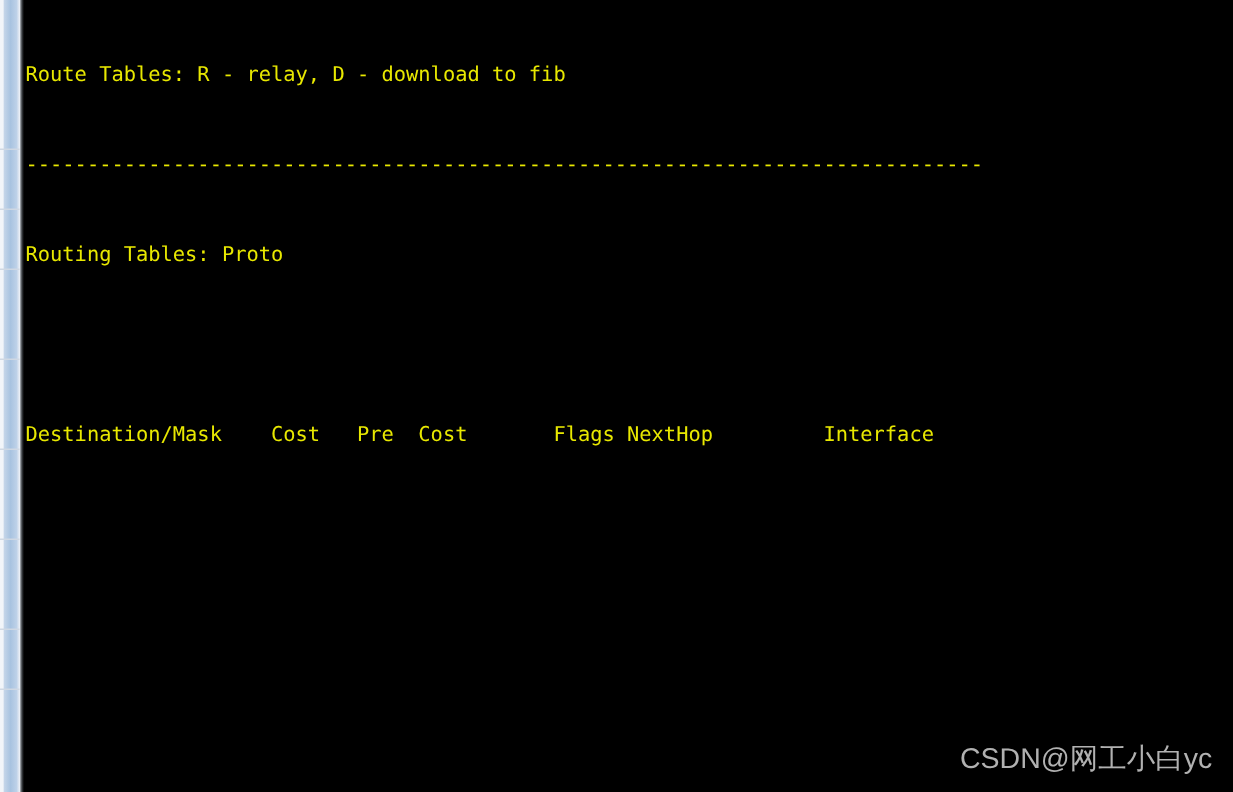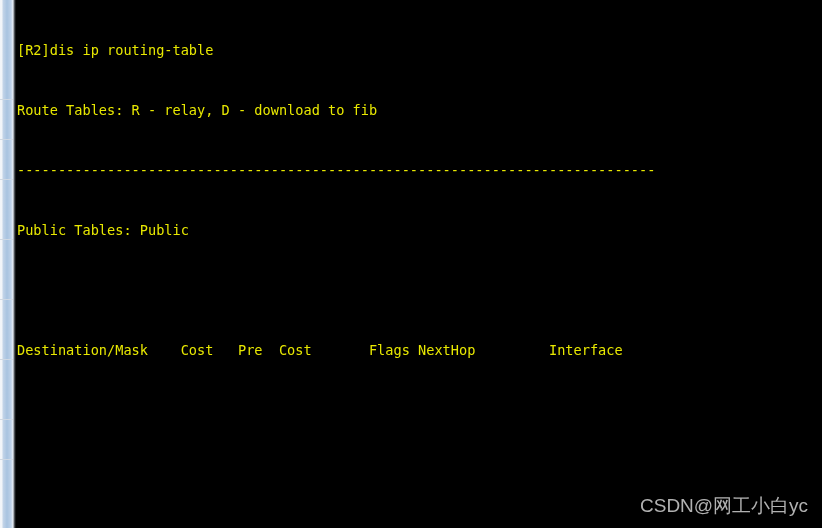--- a/index.html
+++ b/index.html
@@ -85,24 +85,23 @@
     <div class="tick" style="top:139px"></div>
     <div class="tick" style="top:179px"></div>
     <div class="tick" style="top:239px"></div>
     <div class="tick" style="top:299px"></div>
     <div class="tick" style="top:359px"></div>
     <div class="tick" style="top:419px"></div>
     <div class="tick" style="top:459px"></div>
   </div>
 
   <div id="terminal">
-    <span class="line">[R2]dis ip routing-table</span>
     <span class="line">Route Tables: R - relay, D - download to fib</span>
     <span class="sep">------------------------------------------------------------------------------</span>
-    <span class="line">Public Tables: Public</span>
+    <span class="line">Routing Tables: Proto</span>
     <span class="line"></span>
     <span class="line">Destination/Mask    Cost   Pre  Cost       Flags NextHop         Interface</span>
     <span class="line"></span>
 
     
     
     
     
     
     

